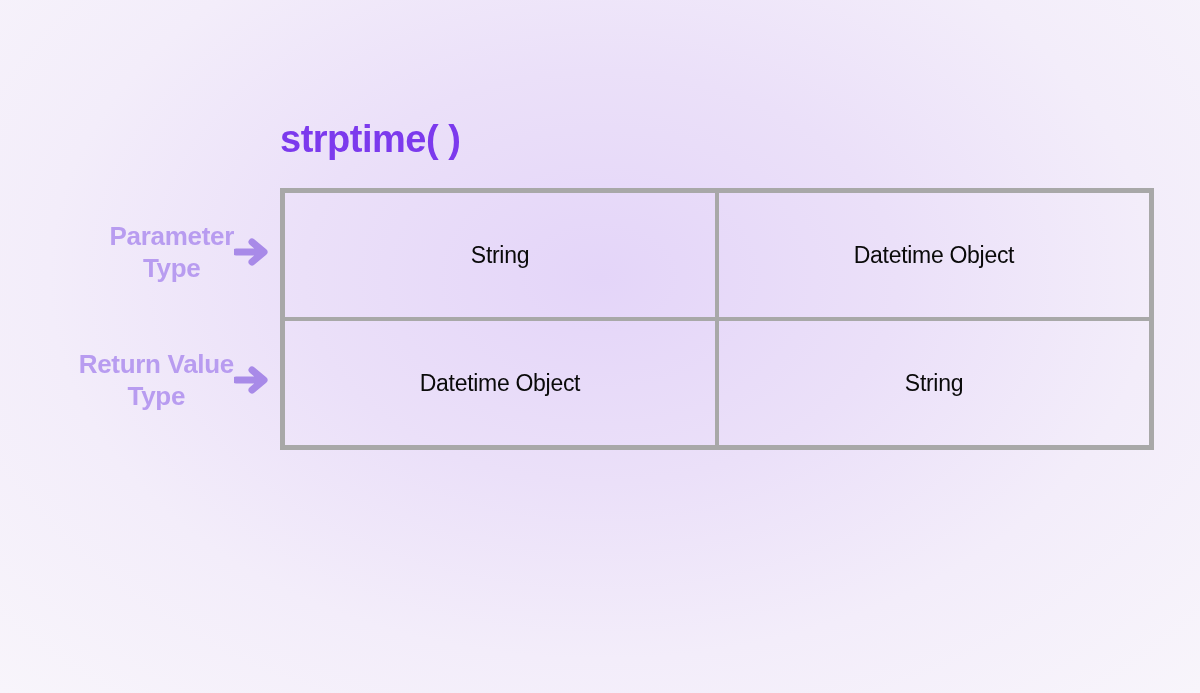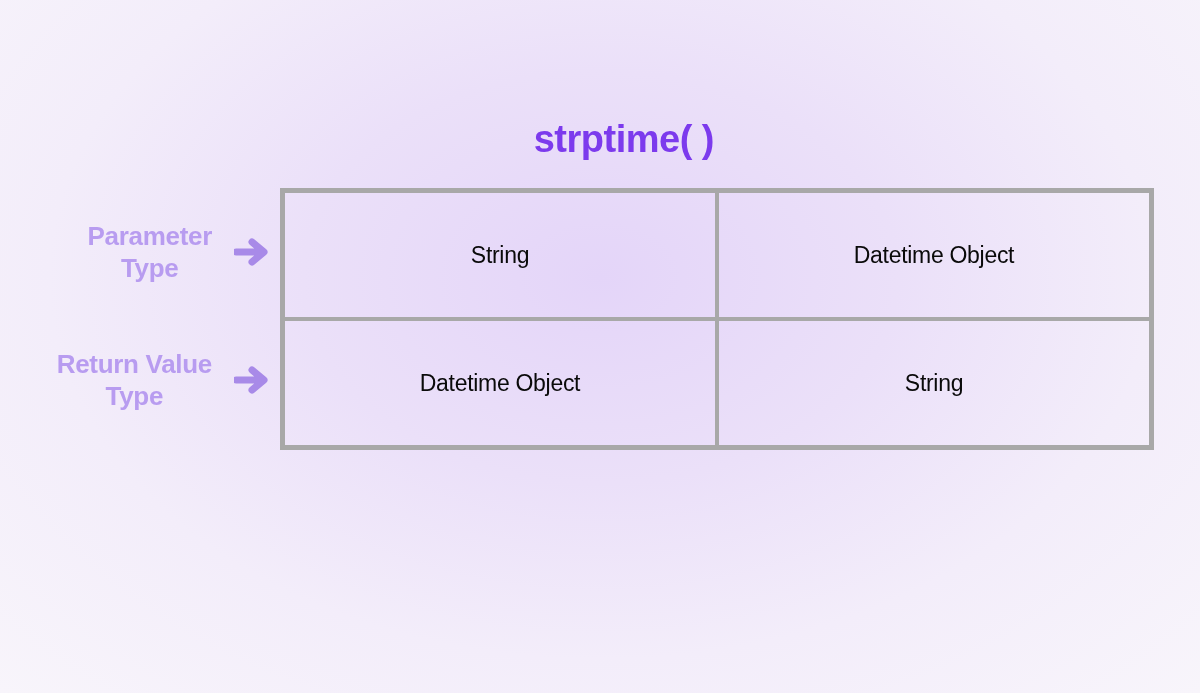--- a/index.html
+++ b/index.html
@@ -22,21 +22,20 @@
       display: flex;
       flex-direction: column;
       margin-top: 88px;
       width: 240px;
     }
     .row-label-wrap {
       height: 128px;
       display: flex;
       align-items: center;
       justify-content: flex-end;
-      gap: 22px;
       padding-right: 10px;
     }
     .row-label {
       color: #b89cf0;
       font-weight: 900;
       font-size: 26px;
       text-align: center;
       line-height: 1.25;
       font-family: -apple-system, 'Segoe UI', Arial, sans-serif;
       letter-spacing: -0.3px;
@@ -53,21 +52,21 @@
     }
     .col-headers {
       display: flex;
       flex-direction: row;
       height: 88px;
       align-items: flex-start;
       padding-top: 18px;
     }
     .col-header {
       width: 434px;
-      text-align: right;
+      text-align: left;
       color: #7c3aed;
       font-weight: 900;
       font-size: 38px;
       font-family: -apple-system, 'Segoe UI', Arial, sans-serif;
       letter-spacing: -0.5px;
     }
     .grid {
       display: grid;
       grid-template-columns: 434px 434px;
       grid-template-rows: 128px 128px;

